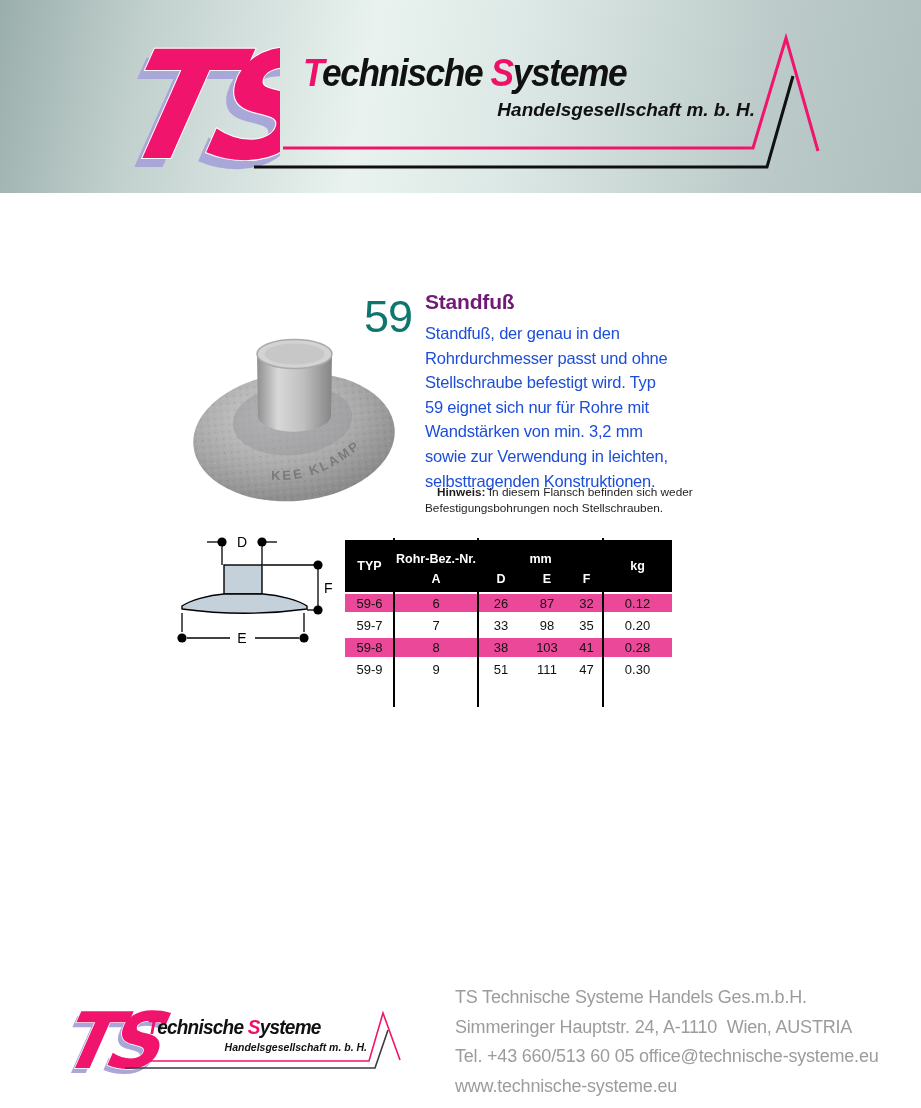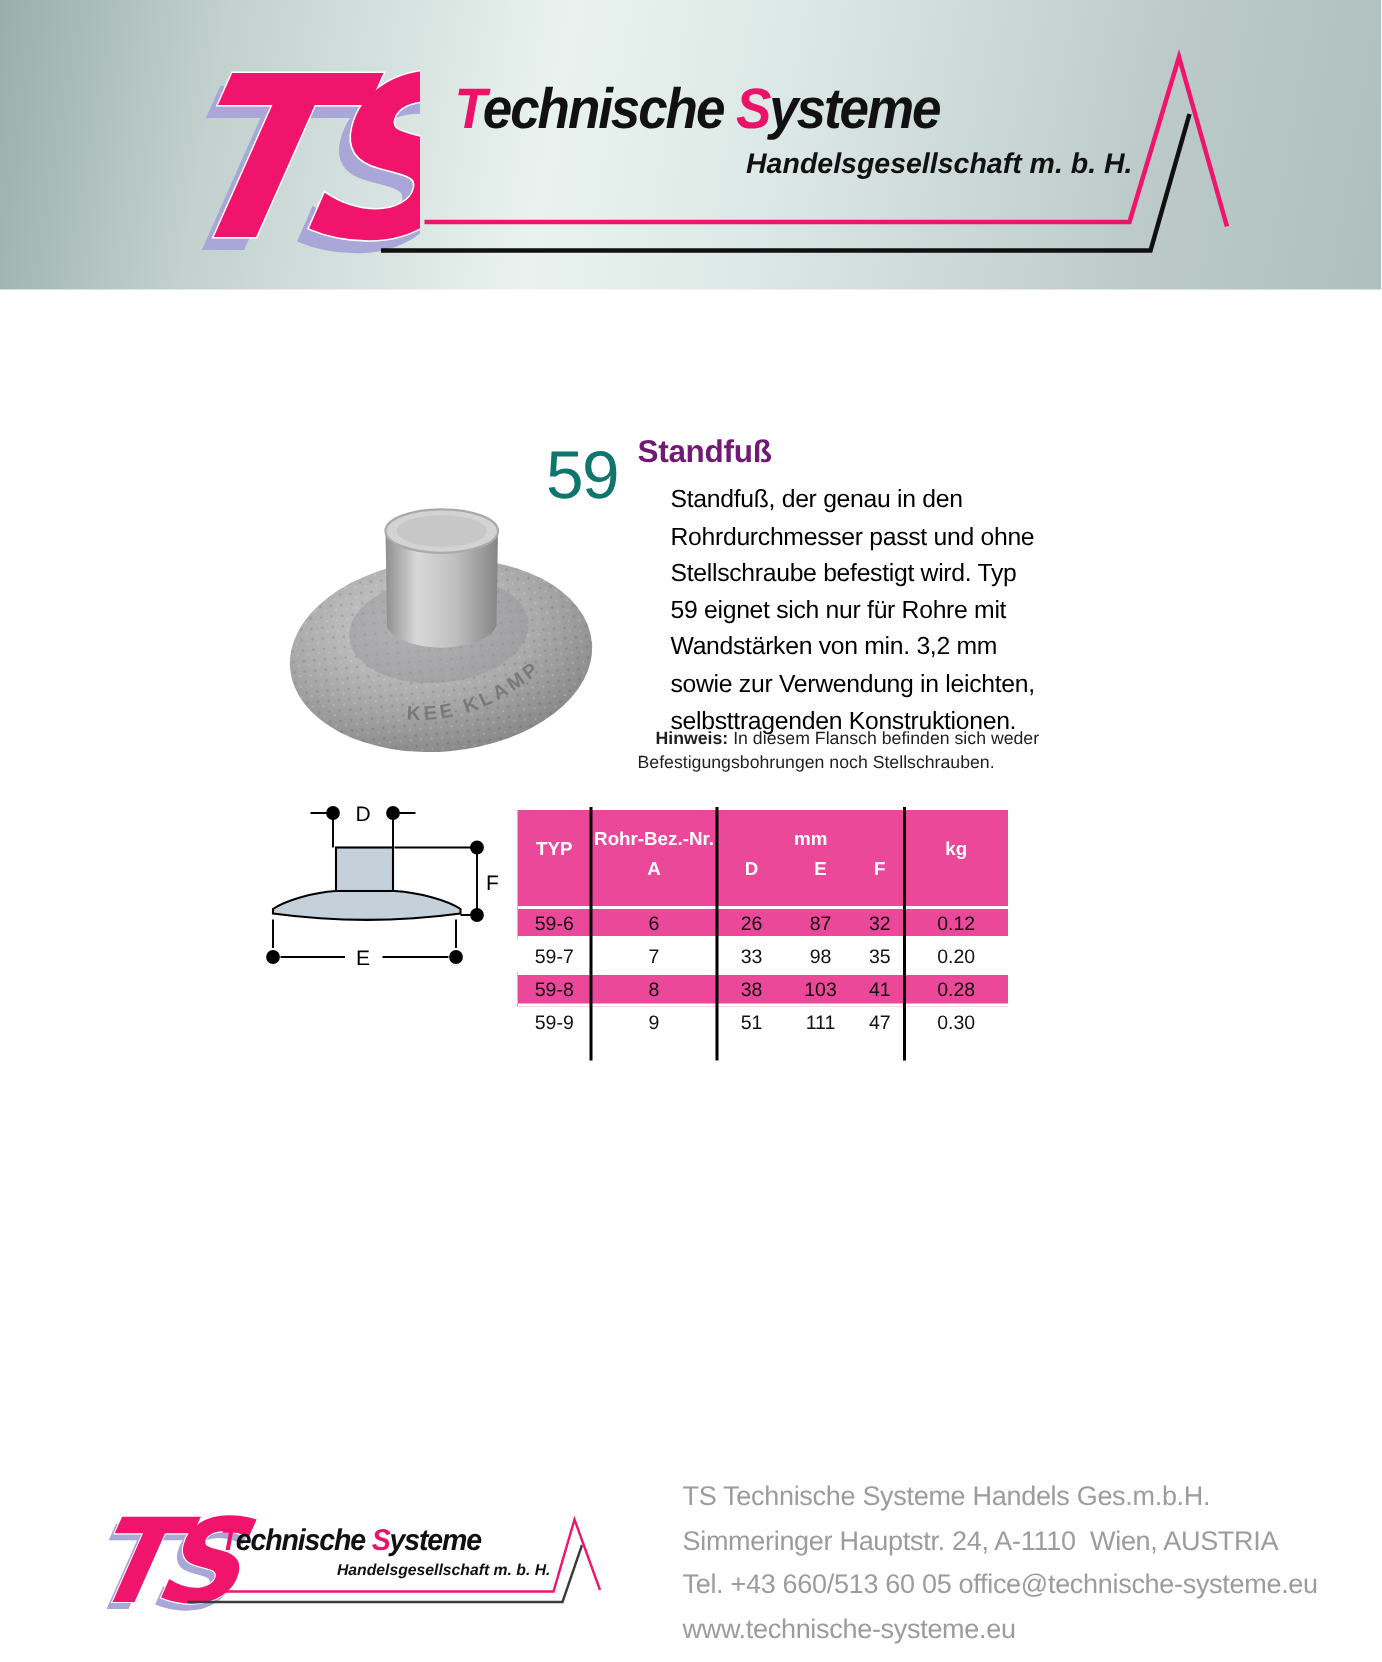--- a/index.html
+++ b/index.html
@@ -18,33 +18,33 @@
   .brandword .ini{color:#ed1168;}
   .brandsub{position:absolute;left:455px;top:99px;width:300px;text-align:right;
             font-size:19px;font-weight:bold;font-style:italic;color:#111;}
 
   
   .prod-number{position:absolute;left:356px;top:294px;width:56px;text-align:right;
                font-size:45px;line-height:1;color:#0f766e;letter-spacing:-1px;}
   .prod-title{position:absolute;left:425px;top:290px;font-size:21px;font-weight:bold;
               letter-spacing:-0.2px;color:#701a75;}
   .prod-desc{position:absolute;left:425px;top:321px;width:285px;font-size:16.5px;
-             line-height:24.6px;letter-spacing:-0.2px;color:#000000;white-space:pre-wrap;margin-left:22px;}
+             line-height:24.6px;letter-spacing:-0.2px;color:#1d4ed8;white-space:pre-wrap;}
   .prod-note{position:absolute;left:425px;top:485px;width:285px;font-size:11.8px;
              line-height:15.8px;color:#1e1e1e;white-space:pre-line;}
   .prod-note b{font-weight:bold;margin-left:12px;}
   .photo{position:absolute;left:187px;top:312px;}
 
   
   .drawing{position:absolute;left:163px;top:524px;}
 
   
   .spec-table{position:absolute;left:345px;top:540px;width:327px;height:163px;}
   .thead{display:grid;grid-template-columns:49px 84px 46px 46px 33px 1fr;
-         grid-template-rows:26px 26px;height:64px;background:#ec4899;color:#fff;
+         grid-template-rows:26px 26px;height:52px;background:#000000;color:#fff;
          font-size:12.5px;font-weight:bold;}
   .thead .hc{display:flex;align-items:center;justify-content:center;white-space:nowrap;}
   .h-typ{grid-column:1;grid-row:1/3;}
   .h-rohr{grid-column:2;grid-row:1;align-items:flex-end !important;}
   .h-mm{grid-column:3/6;grid-row:1;align-items:flex-end !important;}
   .h-a{grid-column:2;grid-row:2;}
   .h-d{grid-column:3;grid-row:2;} .h-e{grid-column:4;grid-row:2;} .h-f{grid-column:5;grid-row:2;}
   .h-kg{grid-column:6;grid-row:1/3;}
   .trow{display:grid;grid-template-columns:49px 84px 46px 46px 33px 1fr;height:22.2px;
         font-size:13px;color:#111;}

